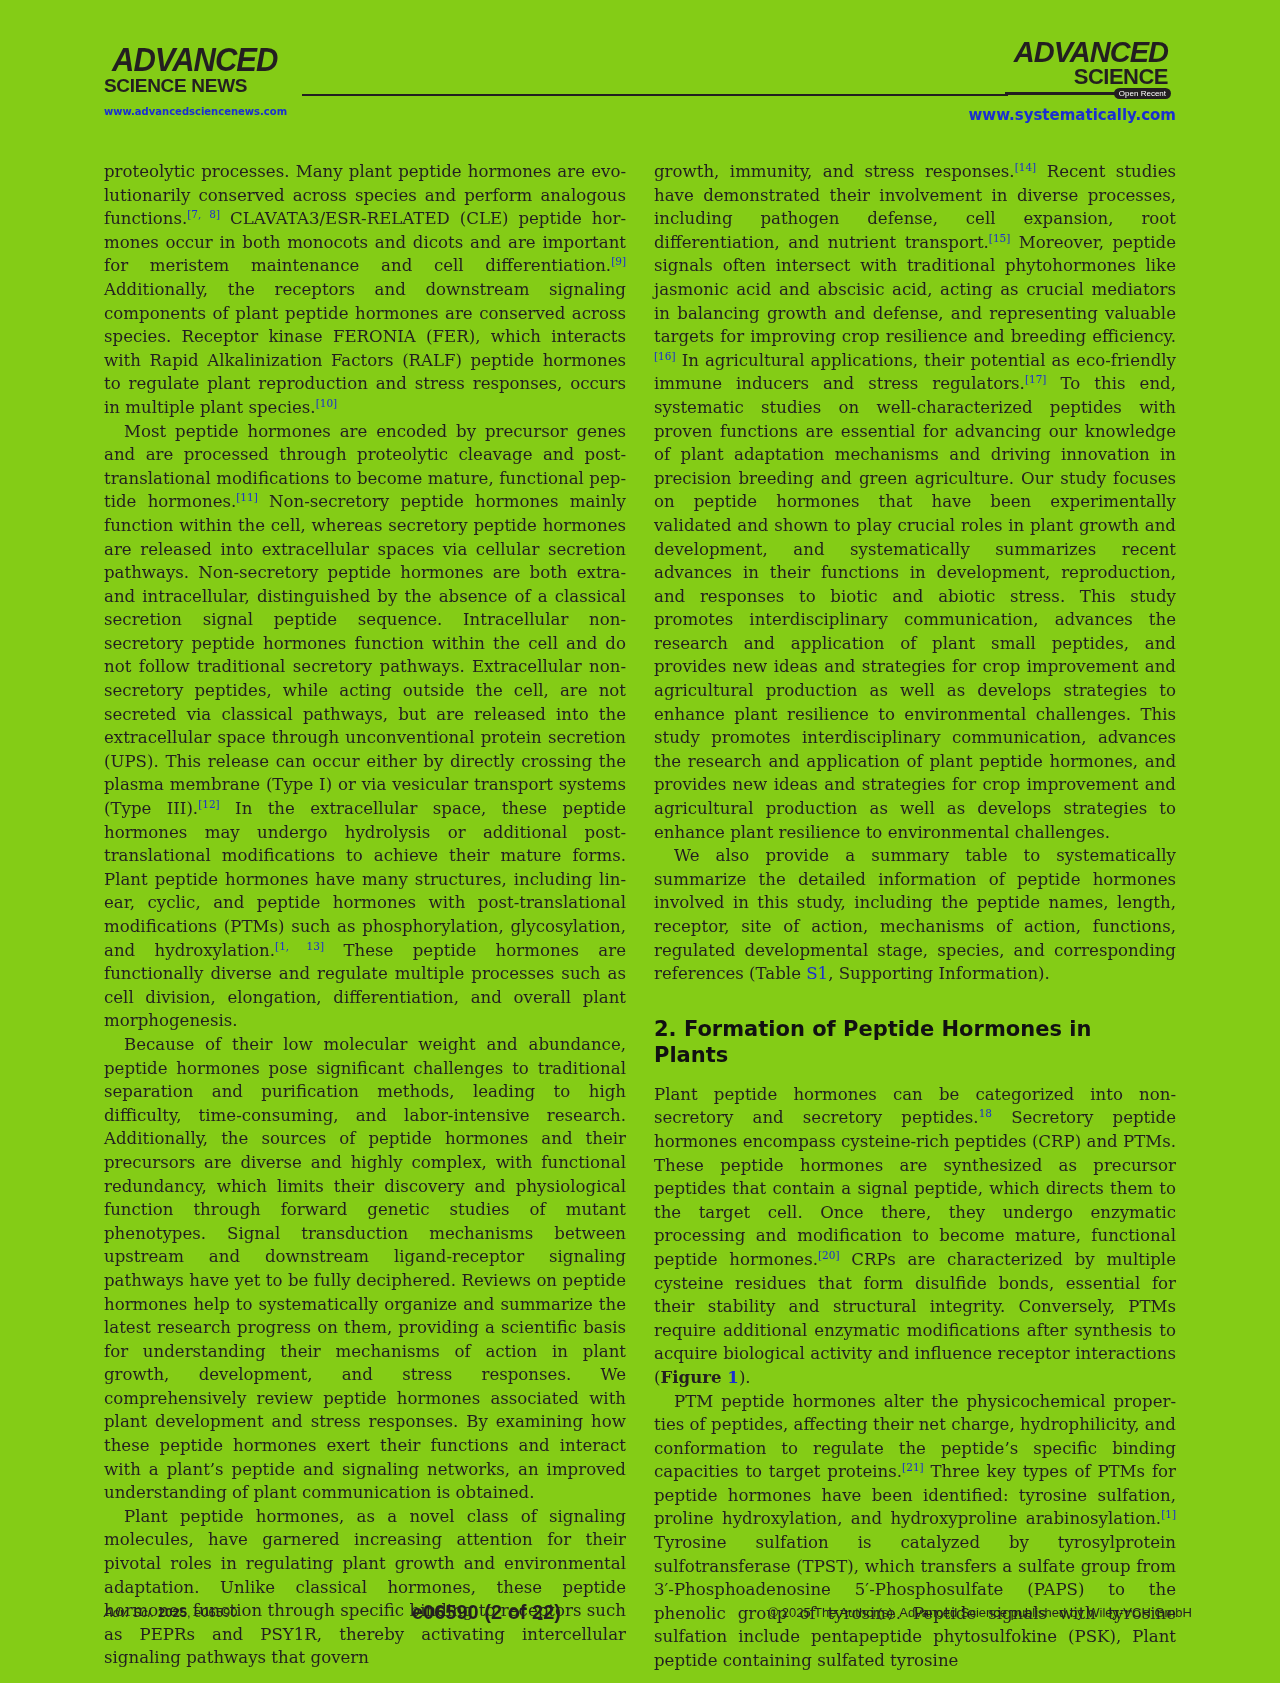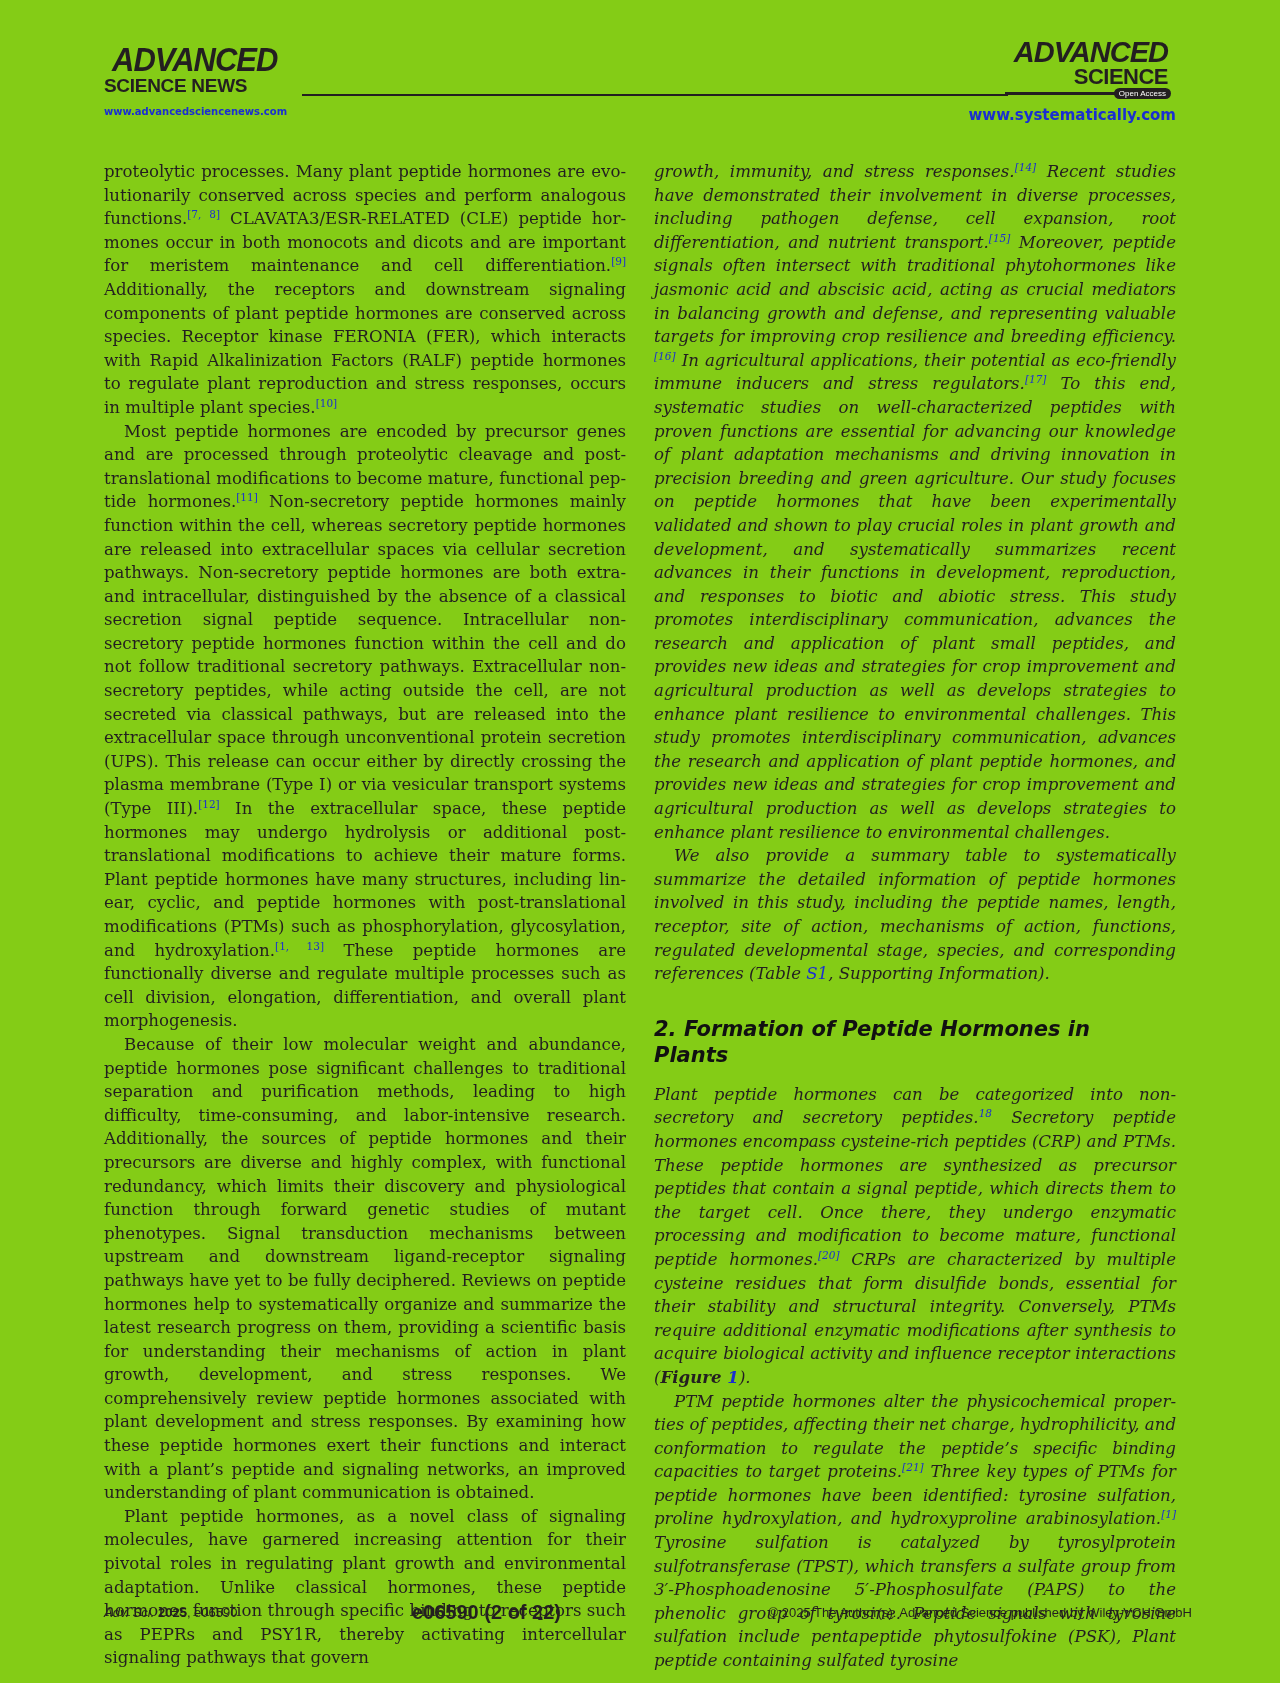--- a/index.html
+++ b/index.html
@@ -16,21 +16,21 @@
   .hdr-right-logo .r2 { font-size: 22px; font-weight: bold; line-height: 26px; letter-spacing: -0.5px; }
   .oa-bar { position: absolute; left: 1005px; top: 88px; width: 166px; height: 12px; }
   .oa-line { position: absolute; left: 0; top: 4px; width: 120px; height: 3px; background: #231f20; }
   .oa-badge { position: absolute; right: 0; top: 0; height: 11px; padding: 0 5px; border-radius: 6px; background: #231f20; color: #fff; font-family: "Liberation Sans", sans-serif; font-size: 8px; line-height: 11px; }
   .hdr-url-left { position: absolute; left: 104px; top: 106px; font-family: "DejaVu Sans", sans-serif; font-weight: bold; font-size: 10px; color: #1a2fd1; }
   .hdr-url-right { position: absolute; right: 104px; top: 106px; font-family: "DejaVu Sans", sans-serif; font-weight: bold; font-size: 15px; color: #1a2fd1; }
 
   
   .col { position: absolute; top: 160px; width: 522px; font-family: "DejaVu Serif", serif; font-size: 16.6px; line-height: 23.6px; color: #231f20; text-align: justify; hyphens: manual; }
   .col-left { left: 104px; }
-  .col-right { left: 654px; font-style: italic; }
+  .col-right { left: 654px; }
   .col p { margin: 0; }
   .col p.indent { text-indent: 20px; }
   .ref { color: #1a2fd1; font-size: 10.5px; vertical-align: 6px; line-height: 0; }
   .lnk { color: #1a2fd1; }
   .bold { font-weight: bold; }
   .sec-head { font-family: "DejaVu Sans", sans-serif; font-weight: bold; font-size: 21px; line-height: 26px; margin: 30px 7px 15px 0; text-align: left; color: #111; }
 
   
   .ftr { position: absolute; top: 1605px; font-family: "Liberation Sans", sans-serif; font-size: 13px; color: #231f20; }
   .ftr-left { left: 104px; }
@@ -47,21 +47,21 @@
     <div class="l1">ADVANCED</div>
     <div class="l2">SCIENCE NEWS</div>
   </div>
   <div class="hdr-rule"></div>
   <div class="hdr-right-logo">
     <div class="r1">ADVANCED</div>
     <div class="r2">SCIENCE</div>
   </div>
   <div class="oa-bar">
     <div class="oa-line"></div>
-    <div class="oa-badge">Open Access</div>
+    <div class="oa-badge">Open Recent</div>
   </div>
   <a class="hdr-url-left">www.advancedsciencenews.com</a>
   <a class="hdr-url-right">www.systematically.com</a>
 
   <div class="col col-left">
     <p><span>proteolytic processes. Many plant peptide hormones are evo­lutionarily conserved across species and perform analogous functions.</span><a class="ref">[7, 8]</a><span> CLAVATA3/ESR-RELATED (CLE) peptide hor­mones occur in both monocots and dicots and are important for meristem maintenance and cell differentiation.</span><a class="ref">[9]</a><span> Additionally, the receptors and downstream signaling components of plant peptide hormones are conserved across species. Receptor kinase FERONIA (FER), which interacts with Rapid Alkalinization Fac­tors (RALF) peptide hormones to regulate plant reproduction and stress responses, occurs in multiple plant species.</span><a class="ref">[10]</a></p>
 
     <p class="indent"><span>Most peptide hormones are encoded by precursor genes and are processed through proteolytic cleavage and post-translational modifications to become mature, functional pep­tide hormones.</span><a class="ref">[11]</a><span> Non-secretory peptide hormones mainly func­tion within the cell, whereas secretory peptide hormones are re­leased into extracellular spaces via cellular secretion pathways. Non-secretory peptide hormones are both extra- and intracel­lular, distinguished by the absence of a classical secretion sig­nal peptide sequence. Intracellular non-secretory peptide hor­mones function within the cell and do not follow traditional secretory pathways. Extracellular non-secretory peptides, while acting outside the cell, are not secreted via classical pathways, but are released into the extracellular space through unconven­tional protein secretion (UPS). This release can occur either by directly crossing the plasma membrane (Type I) or via vesicu­lar transport systems (Type III).</span><a class="ref">[12]</a><span> In the extracellular space, these peptide hormones may undergo hydrolysis or additional post-translational modifications to achieve their mature forms. Plant peptide hormones have many structures, including lin­ear, cyclic, and peptide hormones with post-translational mod­ifications (PTMs) such as phosphorylation, glycosylation, and hydroxylation.</span><a class="ref">[1, 13]</a><span> These peptide hormones are functionally di­verse and regulate multiple processes such as cell division, elon­gation, differentiation, and overall plant morphogenesis.</span></p>
 
     <p class="indent">Because of their low molecular weight and abundance, pep­tide hormones pose significant challenges to traditional sep­aration and purification methods, leading to high difficulty, time-consuming, and labor-intensive research. Additionally, the sources of peptide hormones and their precursors are diverse and highly complex, with functional redundancy, which limits their discovery and physiological function through forward ge­netic studies of mutant phenotypes. Signal transduction mech­anisms between upstream and downstream ligand-receptor sig­naling pathways have yet to be fully deciphered. Reviews on pep­tide hormones help to systematically organize and summarize the latest research progress on them, providing a scientific basis for understanding their mechanisms of action in plant growth, development, and stress responses. We comprehensively review peptide hormones associated with plant development and stress responses. By examining how these peptide hormones exert their functions and interact with a plant’s peptide and signaling net­works, an improved understanding of plant communication is obtained.</p>

